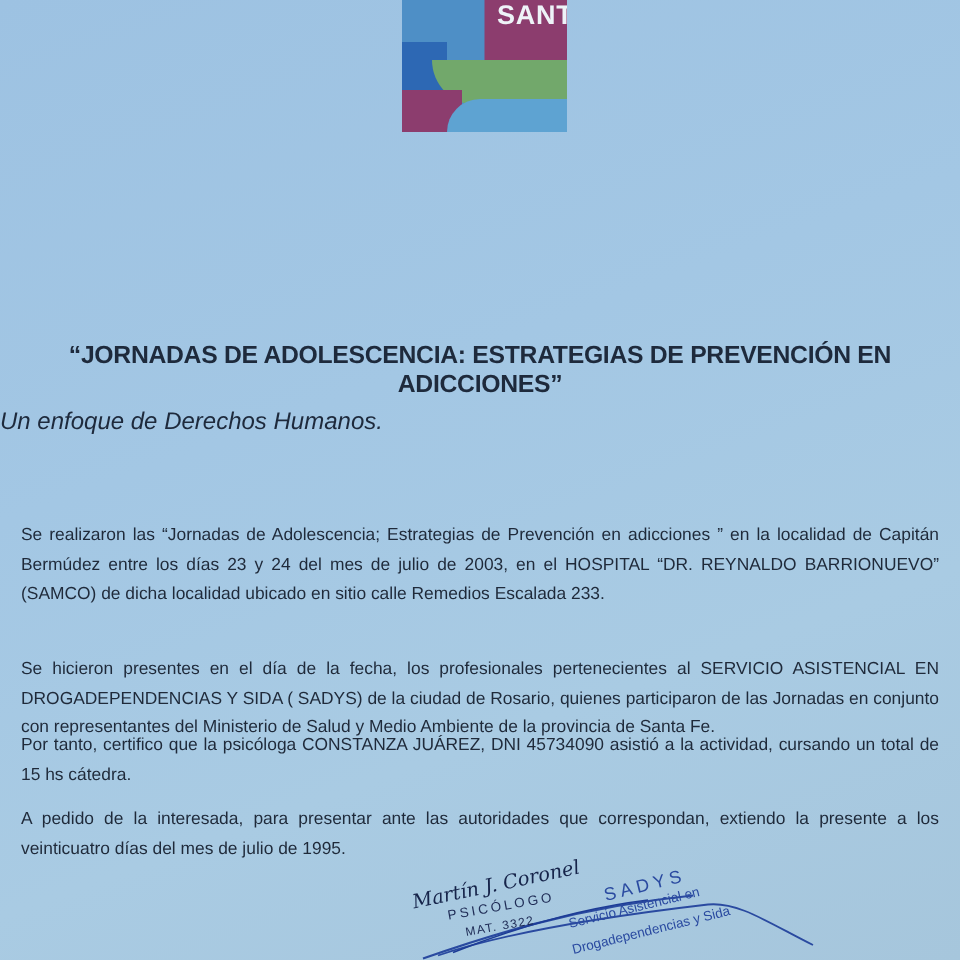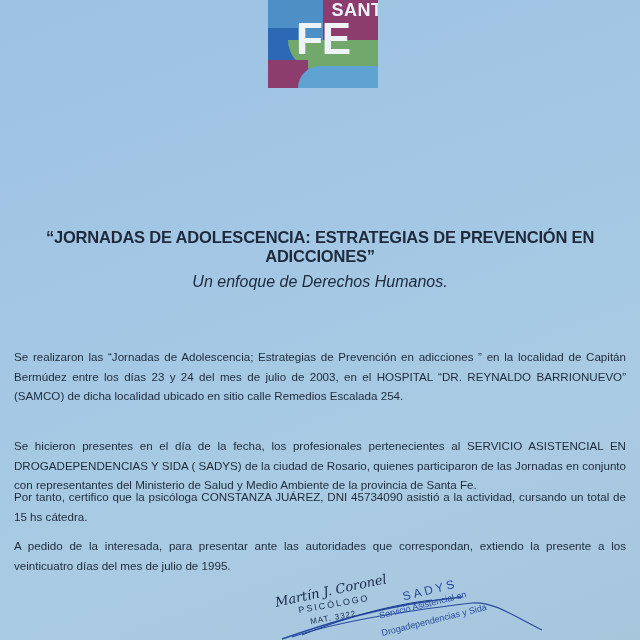--- a/index.html
+++ b/index.html
@@ -16,21 +16,21 @@
     }
     .logo .blk { position:absolute; }
     .logo .t { position:absolute; left:0; width:110px; text-align:center; color:#eef3f8; font-weight:bold; }
     .logo .santa { top:0px; font-size:18px; letter-spacing:0.5px;padding-left:40px; }
     .logo .fe { top:14px; font-size:44px; letter-spacing:-1px; }
     .title {
       position:absolute; left:0; top:228px; width:640px; text-align:center;
       font-size:16.5px; font-weight:bold; color:#1e2a3c; letter-spacing:-0.2px;
     }
     .subtitle {
-      position:absolute; left:0; top:273px; width:640px; text-align:center;
+      position:absolute; left:0; top:273px; width:640px; text-align:left;
       font-size:16px; font-style:italic; color:#1e2a3c;
     }
     .para {
       position:absolute; left:14px; width:612px;
       font-size:11.6px; line-height:19.5px; color:#1f2a3a;
       text-align:justify;
     }
     .p1 { top:347px; }
     .p2 { top:417px;margin-top:19px; }
     .p3 { top:487px; }
@@ -48,27 +48,26 @@
 <body>
 
 <div class="logo">
   <div class="blk" style="left:0;top:0;width:110px;height:88px;background:#4e8fc6;"></div>
   <div class="blk" style="left:55px;top:0;width:55px;height:40px;background:#8c3d6e;"></div>
   <div class="blk" style="left:0;top:28px;width:30px;height:32px;background:#2d68b4;"></div>
   <div class="blk" style="left:20px;top:40px;width:90px;height:30px;background:#72a86b;border-radius:0 0 0 40px;"></div>
   <div class="blk" style="left:0;top:60px;width:40px;height:28px;background:#8c3d6e;"></div>
   <div class="blk" style="left:30px;top:66px;width:80px;height:22px;background:#5ea3d2;border-radius:30px 0 0 0;"></div>
   <div class="t santa">SANTA</div>
-  <div class="t fe">FE</div>
 </div>
 
 <div class="title">“JORNADAS DE ADOLESCENCIA: ESTRATEGIAS DE PREVENCIÓN EN ADICCIONES”</div>
 <div class="subtitle">Un enfoque de Derechos Humanos.</div>
 
-<div class="para p1">Se realizaron las “Jornadas de Adolescencia; Estrategias de Prevención en adicciones ” en la localidad de Capitán Bermúdez entre los días 23 y 24 del mes de julio de 2003, en el HOSPITAL “DR. REYNALDO BARRIONUEVO” (SAMCO) de dicha localidad ubicado en sitio calle Remedios Escalada 254.</div>
+<div class="para p1">Se realizaron las “Jornadas de Adolescencia; Estrategias de Prevención en adicciones ” en la localidad de Capitán Bermúdez entre los días 23 y 24 del mes de julio de 2003, en el HOSPITAL “DR. REYNALDO BARRIONUEVO” (SAMCO) de dicha localidad ubicado en sitio calle Remedios Escalada 233.</div>
 <div class="para p2">Se hicieron presentes en el día de la fecha, los profesionales pertenecientes al SERVICIO ASISTENCIAL EN DROGADEPENDENCIAS Y SIDA ( SADYS) de la ciudad de Rosario, quienes participaron de las Jornadas en conjunto con representantes del Ministerio de Salud y Medio Ambiente de la provincia de Santa Fe.</div>
 <div class="para p3">Por tanto, certifico que la psicóloga CONSTANZA JUÁREZ, DNI 45734090 asistió a la actividad, cursando un total de 15 hs cátedra.</div>
 <div class="para p4">A pedido de la interesada, para presentar ante las autoridades que correspondan, extiendo la presente a los veinticuatro días del mes de julio de 1995.</div>
 
 <div class="sig">
   <svg width="290" height="65">
     <path d="M20 64 C60 50, 120 30, 200 22" stroke="#2a4aa0" stroke-width="1.5" fill="none"></path>
     <path d="M30 62 C80 45, 150 35, 210 28 C230 26, 250 40, 280 55" stroke="#2a4aa0" stroke-width="1.2" fill="none"></path>
     <path d="M40 60 C90 40, 130 30, 170 25" stroke="#1d3c96" stroke-width="1" fill="none"></path>
   </svg>

